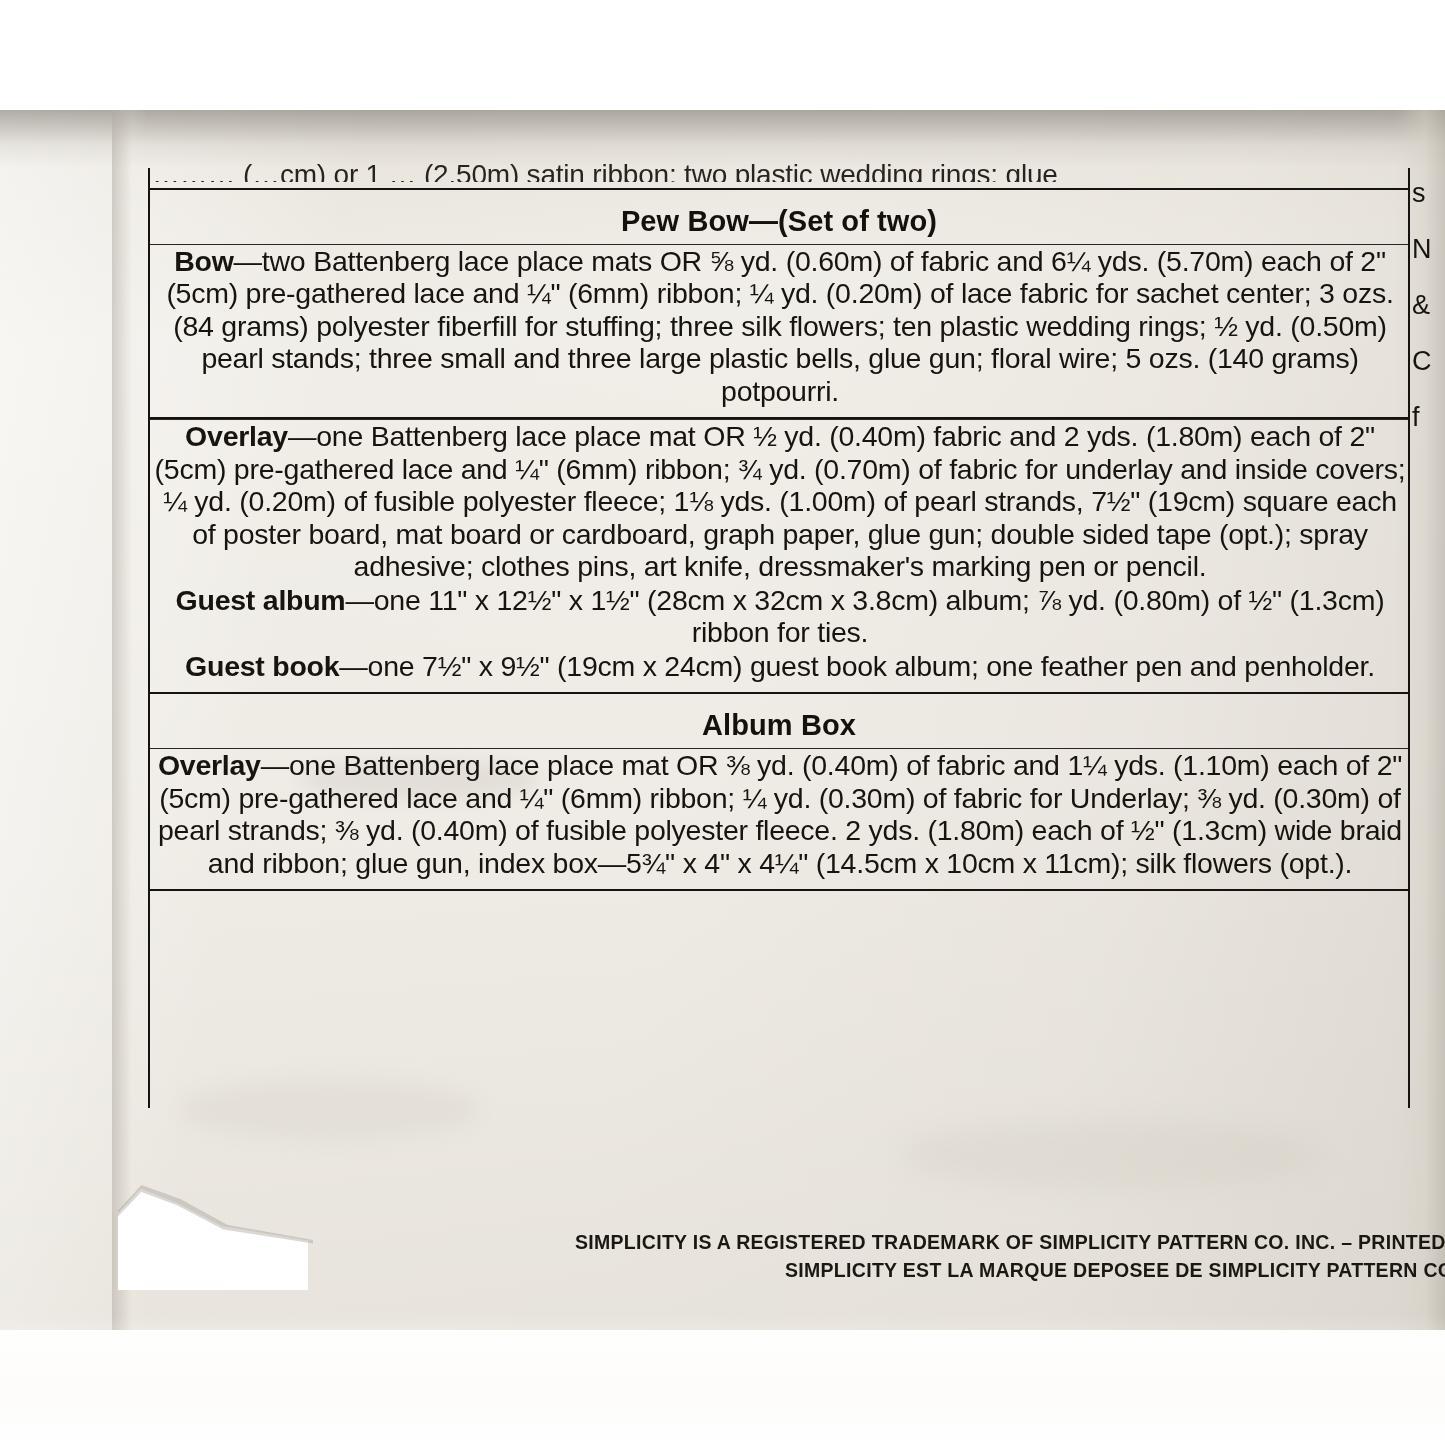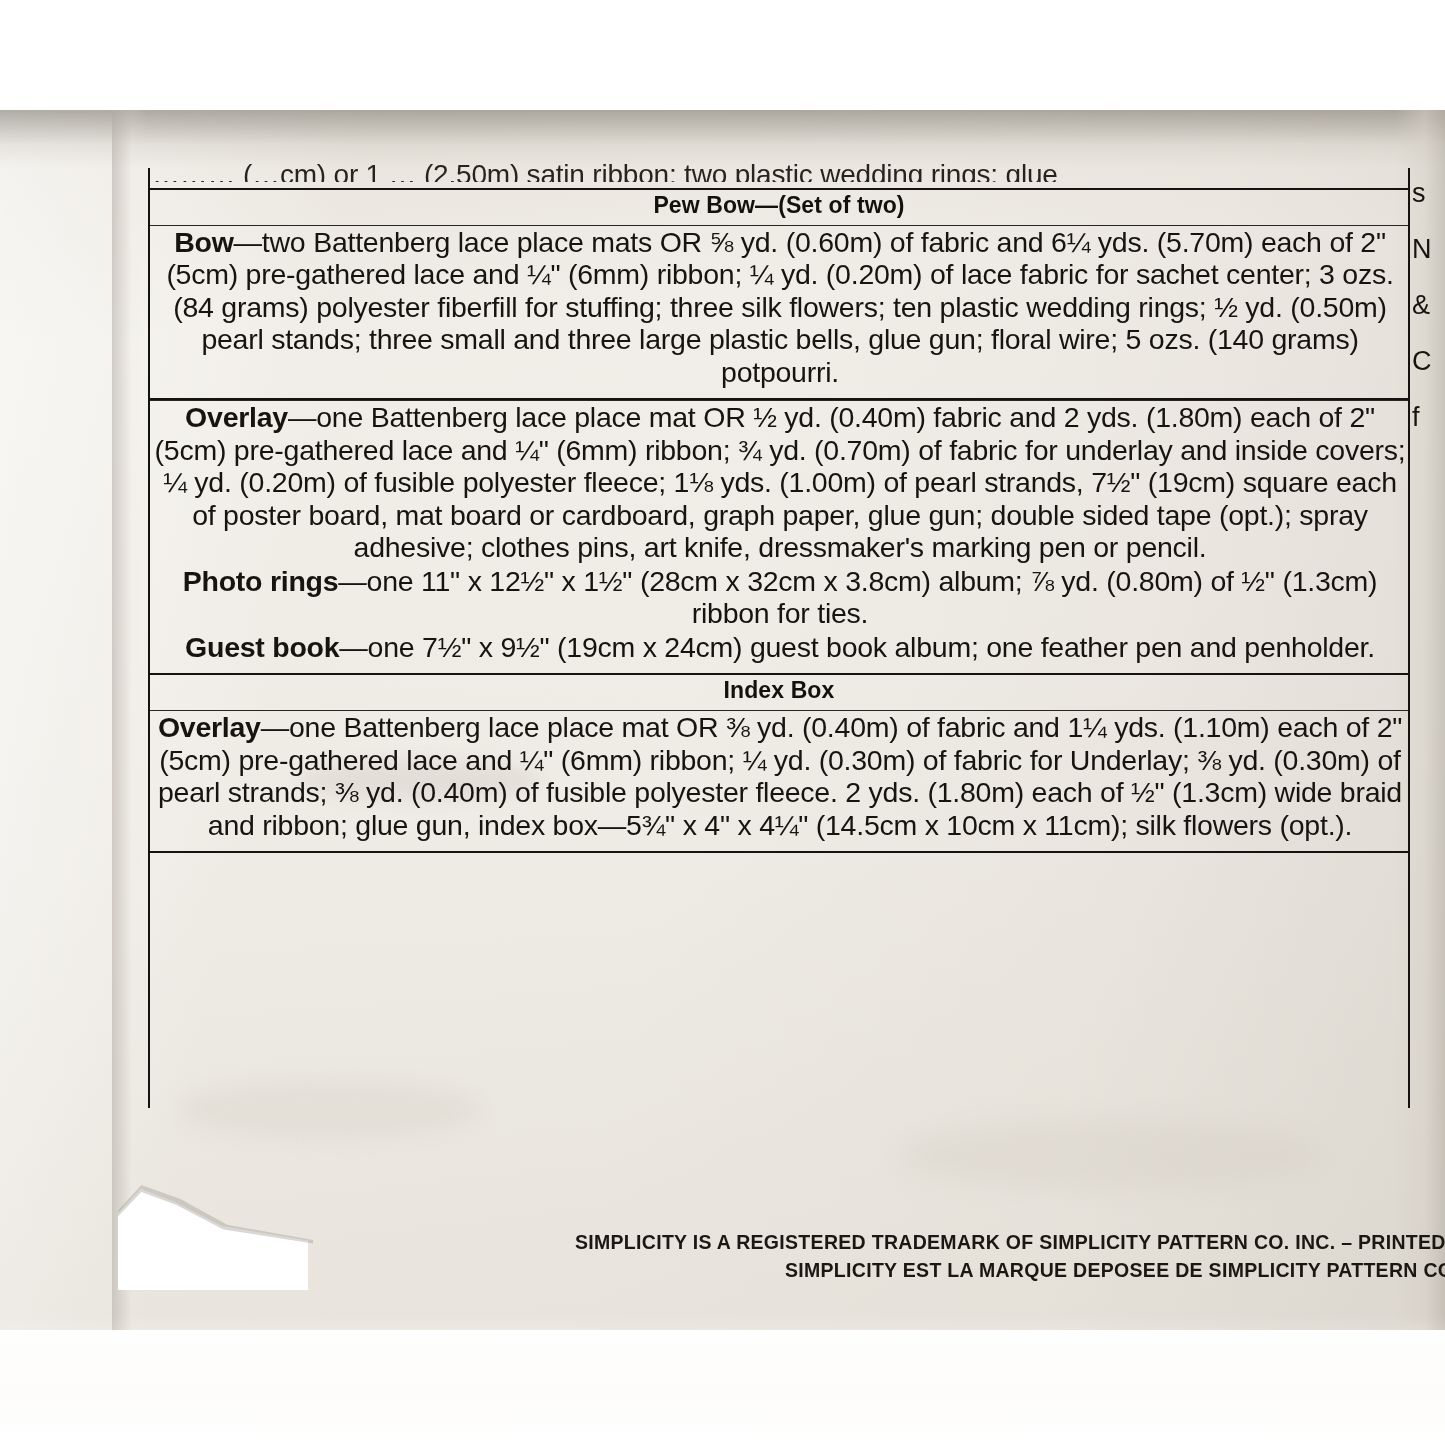--- a/index.html
+++ b/index.html
@@ -107,23 +107,23 @@
     overflow: hidden;
   }
   .partial.clip {
     height: 22px;
     overflow: hidden;
     opacity: 0.92;
   }
   .sect-head {
     text-align: center;
     font-weight: bold;
-    font-size: 23px;
+    font-size: 29px;
     letter-spacing: 0.1px;
-    margin: 2px 0 6px 0;
+    margin: 15px 0 6px 0;
     color: #14110d;
   }
   .para {
     font-size: 28.5px;
     line-height: 1.14;
     letter-spacing: -0.25px;
     margin: 0 0 1px 2px;
     color: #17140f;
     text-align: center;
   }
@@ -218,30 +218,30 @@
     </div>
 
     <div class="rule"></div>
 
     <div class="rule-thin"></div>
     <div class="blk">
       <p class="para">
         <b>Overlay</b><span>—one Battenberg lace place mat OR ½ yd. (0.40m) fabric and 2 yds. (1.80m) each of 2" (5cm) pre-gathered lace and ¼" (6mm) ribbon; ¾ yd. (0.70m) of fabric for underlay and inside covers; ¼ yd. (0.20m) of fusible polyester fleece; 1⅛ yds. (1.00m) of pearl strands, 7½" (19cm) square each of poster board, mat board or cardboard, graph paper, glue gun; double sided tape (opt.); spray adhesive; clothes pins, art knife, dressmaker's marking pen or pencil.</span>
       </p>
       <p class="para">
-        <b>Photo rings</b><span>—one 11" x 12½" x 1½" (28cm x 32cm x 3.8cm) album; ⅞ yd. (0.80m) of ½" (1.3cm) ribbon for ties.</span>
+        <b>Guest album</b><span>—one 11" x 12½" x 1½" (28cm x 32cm x 3.8cm) album; ⅞ yd. (0.80m) of ½" (1.3cm) ribbon for ties.</span>
       </p>
       <p class="para">
         <b>Guest book</b><span>—one 7½" x 9½" (19cm x 24cm) guest book album; one feather pen and penholder.</span>
       </p>
     </div>
 
     <div class="rule"></div>
 
-    <div class="sect-head">Index Box</div>
+    <div class="sect-head">Album Box</div>
     <div class="rule-thin"></div>
     <div class="blk">
       <p class="para">
         <b>Overlay</b><span>—one Battenberg lace place mat OR ⅜ yd. (0.40m) of fabric and 1¼ yds. (1.10m) each of 2" (5cm) pre-gathered lace and ¼" (6mm) ribbon; ¼ yd. (0.30m) of fabric for Underlay; ⅜ yd. (0.30m) of pearl strands; ⅜ yd. (0.40m) of fusible polyester fleece. 2 yds. (1.80m) each of ½" (1.3cm) wide braid and ribbon; glue gun, index box—5¾" x 4" x 4¼" (14.5cm x 10cm x 11cm); silk flowers (opt.).</span>
       </p>
     </div>
 
     <div class="rule"></div>
   </div>
 

